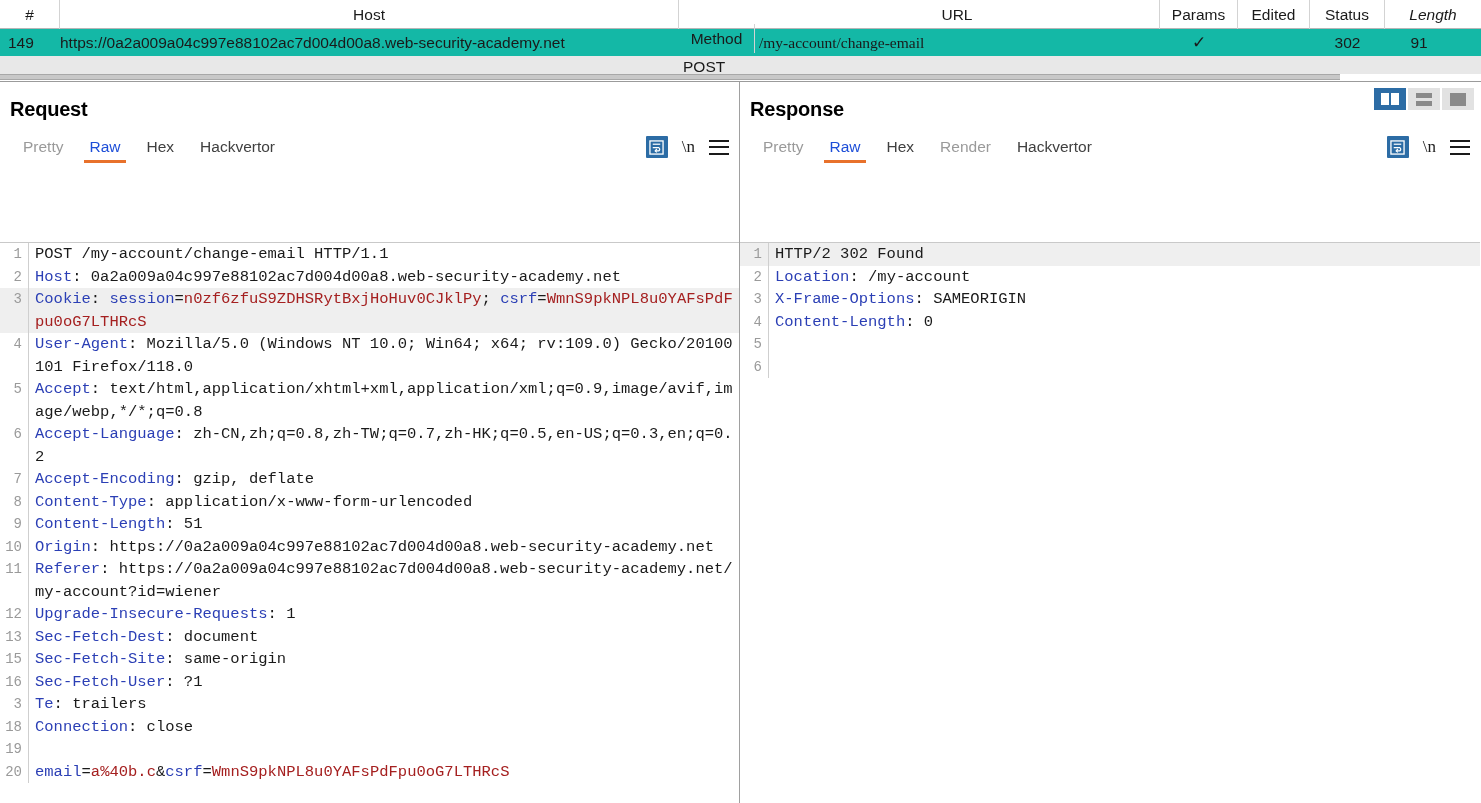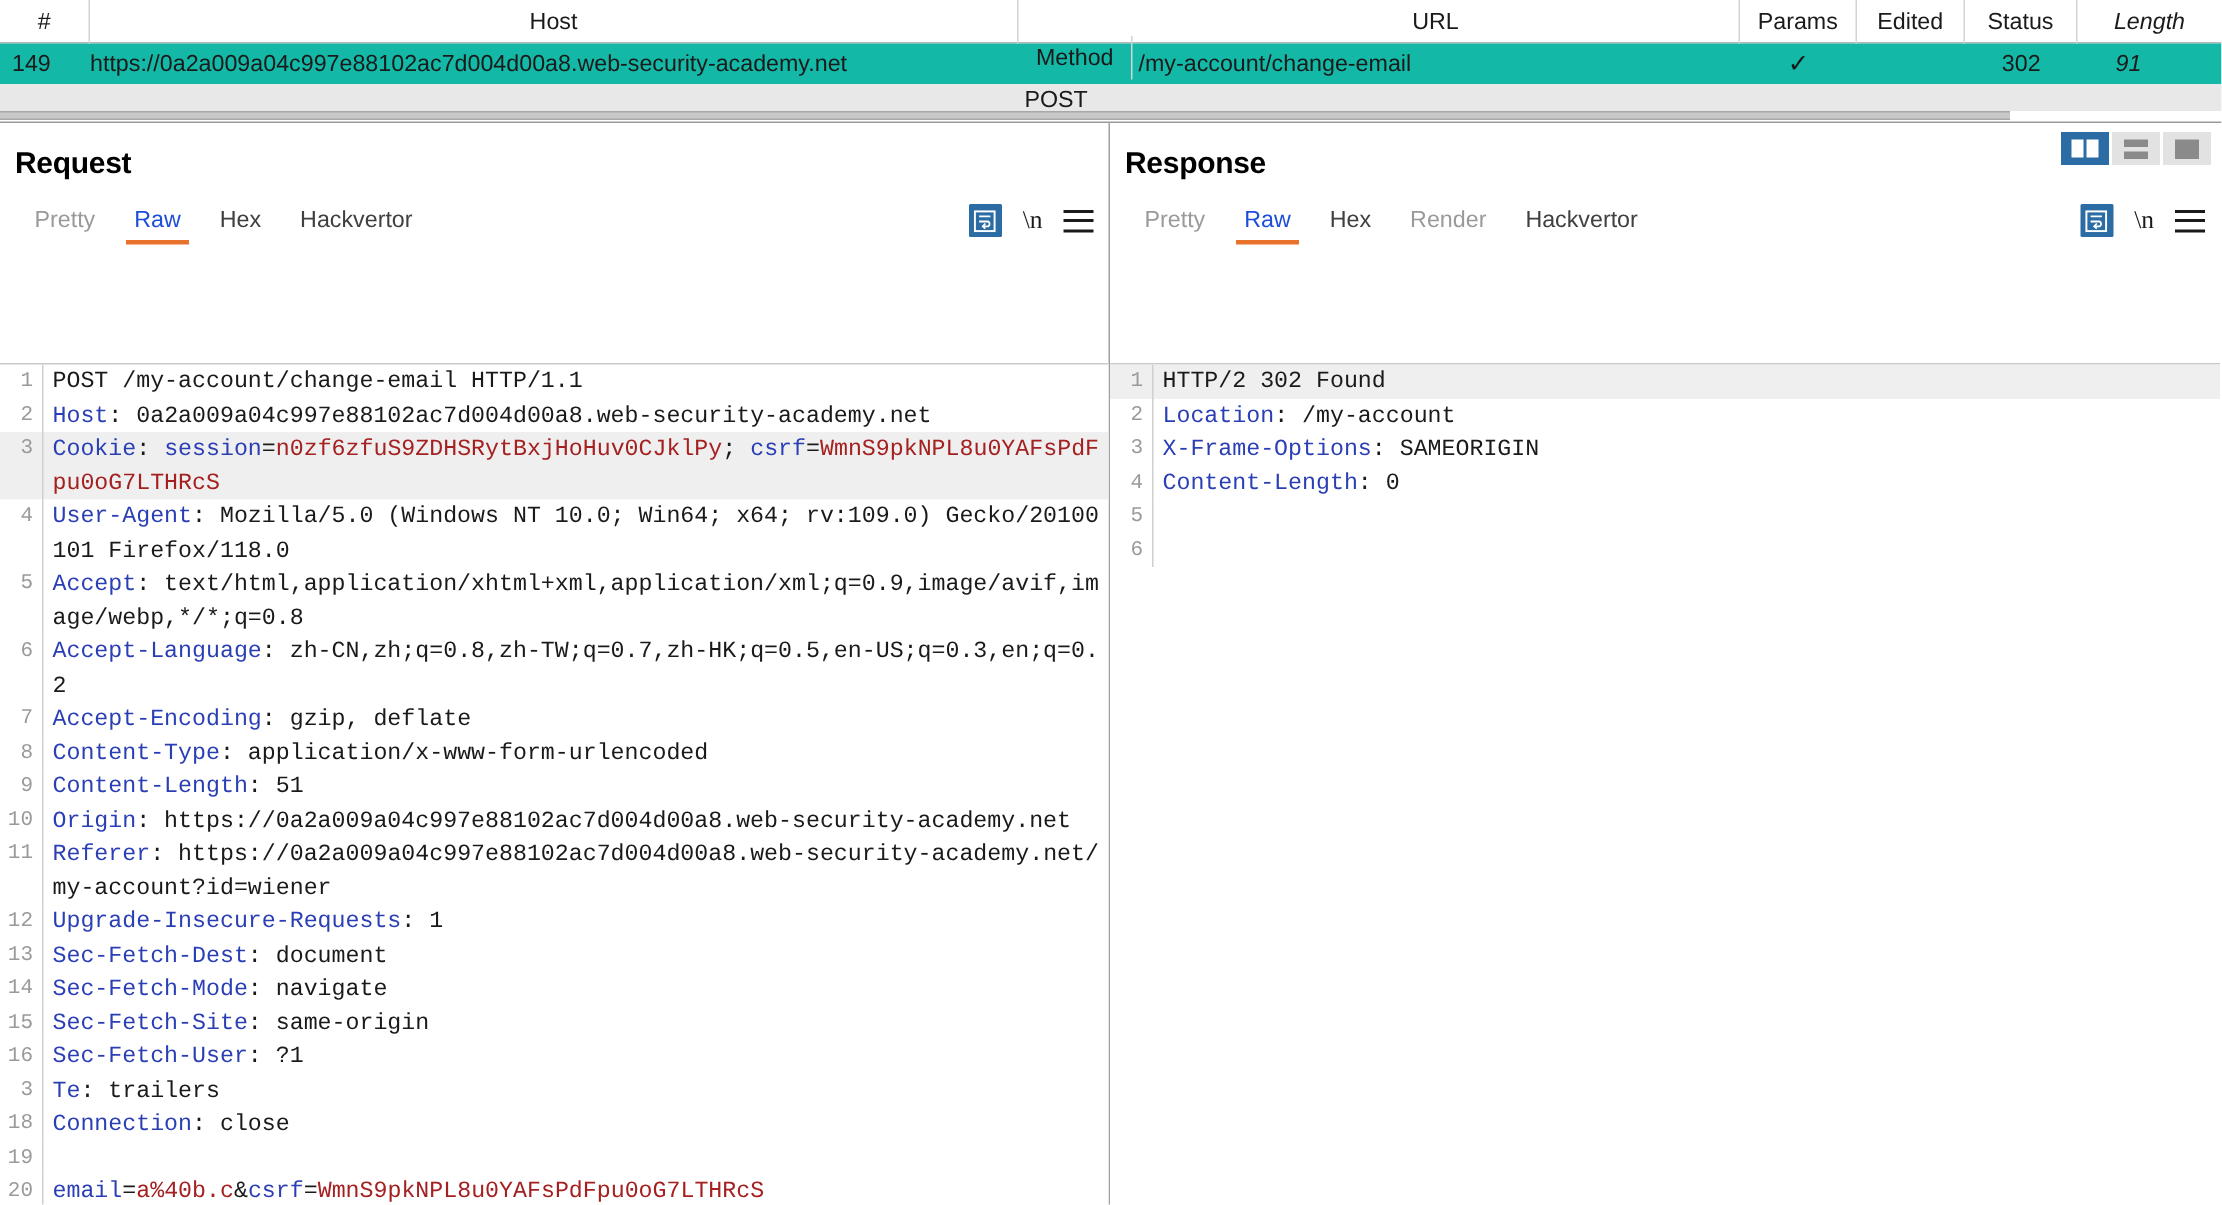--- a/index.html
+++ b/index.html
@@ -35,25 +35,25 @@
   .c-url    { width: 405px; }
   .c-params { width: 78px; }
   .c-edited { width: 72px; }
   .c-status { width: 75px; text-align: right; }
   .c-length { width: 96px; }
 
   .trow-selected { background: #14b8a6; height: 27px; }
   .td.c-num    { justify-content: flex-start; padding-left: 8px; }
   .td.c-host   { justify-content: flex-start; padding-left: 0; }
   .td.c-method { justify-content: flex-start; padding-left: 4px; }
-  .td.c-url    { justify-content: flex-start; padding-left: 4px; }
+  .td.c-url    { justify-content: flex-start; padding-left: 4px; font-family: Liberation Serif, serif; }
   .td.c-params { justify-content: center; }
   .td.c-edited { justify-content: center; }
   .td.c-status { justify-content: center; }
-  .td.c-length { justify-content: center; padding-right: 34px; font-style: italic; }
+  .td.c-length { justify-content: center; padding-right: 34px; }
 
   .row-filler { height: 18px; background: #e8e8e8; width: 1481px; }
   .hscroll-wrap { height: 6px; background: #ffffff; width: 1481px; position: relative; }
   .hscroll-thumb {
     position: absolute; left: 0; top: 0; height: 6px; width: 1340px;
     background: #c8c8c8; border-top: 1px solid #a8a8a8; border-bottom: 1px solid #a8a8a8;
   }
   .table-bottom-line { height: 2px; background: #ffffff; border-bottom: 1px solid #9b9b9b; }
 
   
@@ -263,25 +263,20 @@
           </div>
           <div class="code-line">
             <div class="gutter">12</div>
             <div class="gutter-sep"></div>
             <div class="code-text"><span class="k-hdr">Upgrade-Insecure-Requests</span><span class="k-val">: 1</span></div>
           </div>
           <div class="code-line">
             <div class="gutter">13</div>
             <div class="gutter-sep"></div>
             <div class="code-text"><span class="k-hdr">Sec-Fetch-Dest</span><span class="k-val">: document</span></div>
-          </div>
-          <div class="code-line">
-            <div class="gutter">14</div>
-            <div class="gutter-sep"></div>
-            <div class="code-text"><span class="k-hdr">Sec-Fetch-Mode</span><span class="k-val">: navigate</span></div>
           </div>
           <div class="code-line">
             <div class="gutter">15</div>
             <div class="gutter-sep"></div>
             <div class="code-text"><span class="k-hdr">Sec-Fetch-Site</span><span class="k-val">: same-origin</span></div>
           </div>
           <div class="code-line">
             <div class="gutter">16</div>
             <div class="gutter-sep"></div>
             <div class="code-text"><span class="k-hdr">Sec-Fetch-User</span><span class="k-val">: ?1</span></div>

